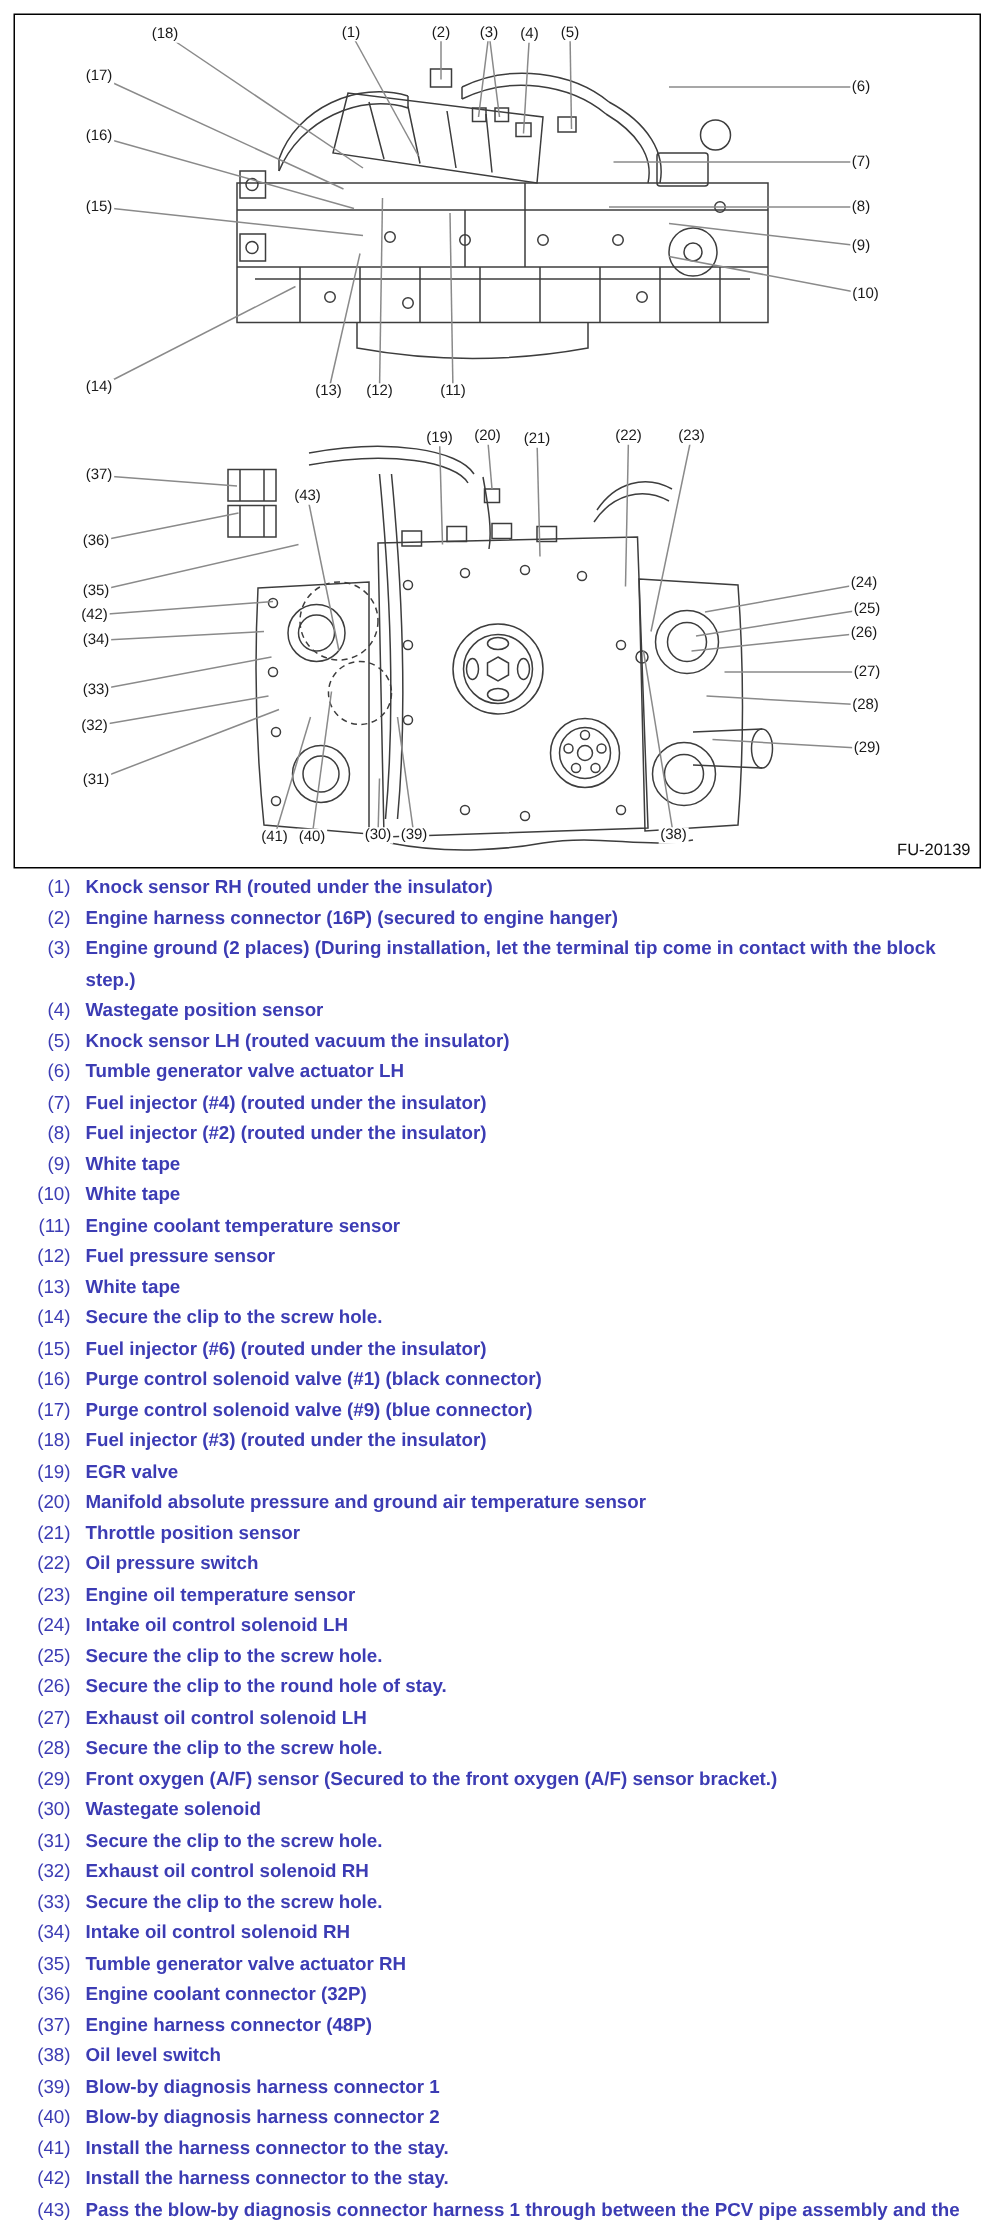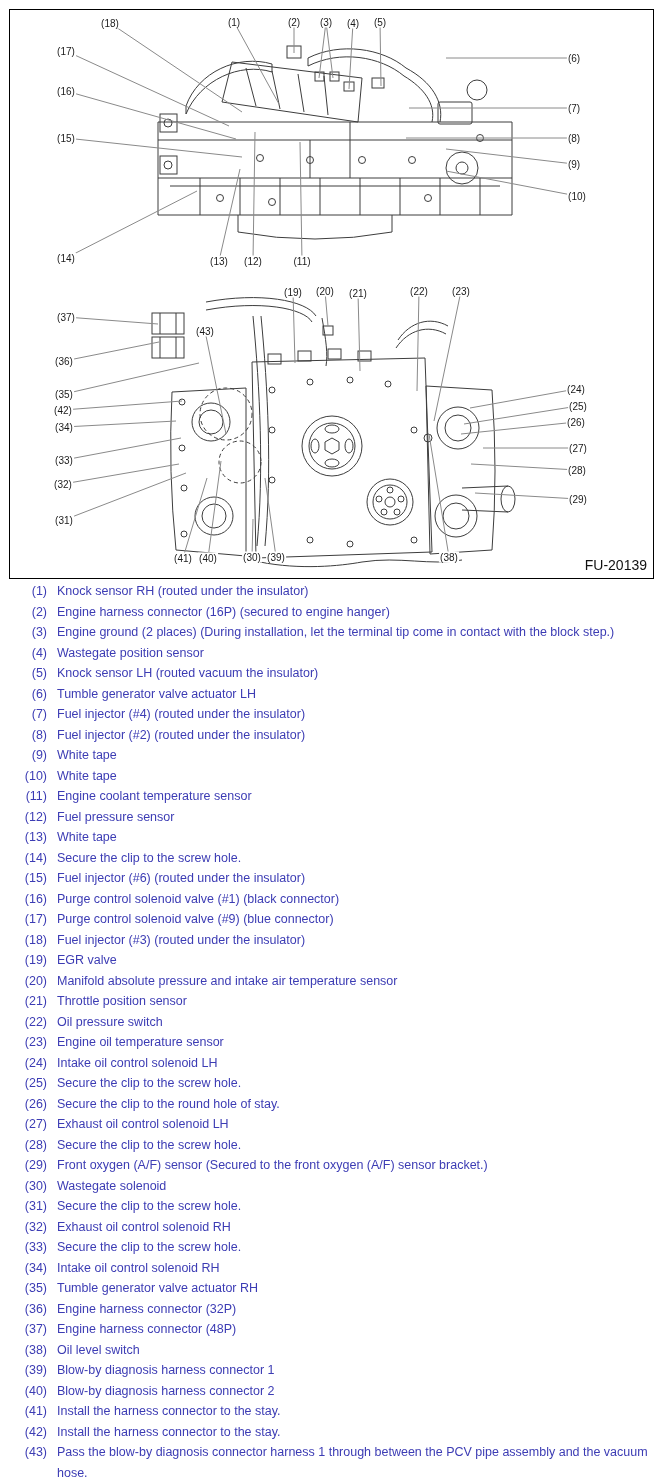--- a/index.html
+++ b/index.html
@@ -5,26 +5,26 @@
   html,body{margin:0;padding:0;background:#ffffff;}
   .page{position:relative;width:661px;height:1484px;background:#fff;
         font-family:"Liberation Sans","DejaVu Sans",sans-serif;overflow:hidden;}
   .figure-box{position:absolute;left:9px;top:9px;width:643px;height:568px;
               border:1px solid #000;background:#fff;}
   .figure-box svg.art{position:absolute;left:0;top:0;z-index:1;}
   .callout-layer{position:absolute;left:0;top:0;width:100%;height:100%;z-index:2;}
   .callout{position:absolute;transform:translate(-50%,-50%);
            font-size:10px;line-height:11px;color:#1a1a1a;background:#ffffff;
            padding:0 1px;white-space:nowrap;}
-  .figure-code{position:absolute;right:6px;bottom:5px;font-size:14px;color:#111;z-index:3;}
+  .figure-code{position:absolute;right:6px;bottom:5px;font-size:11px;color:#111;z-index:3;}
   .legend{position:absolute;left:14px;top:581px;width:641px;}
   .legend-row{display:flex;align-items:flex-start;line-height:20.5px;
               font-size:12.5px;color:#3c3cb4;}
   .legend-num{flex:0 0 33px;text-align:right;white-space:nowrap;}
-  .legend-text{padding-left:10px;flex:1;}
+  .legend-text{padding-left:10px;flex:1;font-weight:bold;}
 </style>
 </head>
 <body>
 
 <div class="page">
 
   <div class="figure-box">
     <svg class="art" width="643" height="568" viewBox="0 0 643 568">
 
       <g stroke="#3d3d3d" fill="none" stroke-width="1">
@@ -321,21 +321,21 @@
       <div class="legend-row">
         <span class="legend-num">(18)</span>
         <span class="legend-text">Fuel injector (#3) (routed under the insulator)</span>
       </div>
       <div class="legend-row">
         <span class="legend-num">(19)</span>
         <span class="legend-text">EGR valve</span>
       </div>
       <div class="legend-row">
         <span class="legend-num">(20)</span>
-        <span class="legend-text">Manifold absolute pressure and intake air temperature sensor</span>
+        <span class="legend-text">Manifold absolute pressure and ground air temperature sensor</span>
       </div>
       <div class="legend-row">
         <span class="legend-num">(21)</span>
         <span class="legend-text">Throttle position sensor</span>
       </div>
       <div class="legend-row">
         <span class="legend-num">(22)</span>
         <span class="legend-text">Oil pressure switch</span>
       </div>
       <div class="legend-row">
@@ -385,21 +385,21 @@
       <div class="legend-row">
         <span class="legend-num">(34)</span>
         <span class="legend-text">Intake oil control solenoid RH</span>
       </div>
       <div class="legend-row">
         <span class="legend-num">(35)</span>
         <span class="legend-text">Tumble generator valve actuator RH</span>
       </div>
       <div class="legend-row">
         <span class="legend-num">(36)</span>
-        <span class="legend-text">Engine harness connector (32P)</span>
+        <span class="legend-text">Engine coolant connector (32P)</span>
       </div>
       <div class="legend-row">
         <span class="legend-num">(37)</span>
         <span class="legend-text">Engine harness connector (48P)</span>
       </div>
       <div class="legend-row">
         <span class="legend-num">(38)</span>
         <span class="legend-text">Oil level switch</span>
       </div>
       <div class="legend-row">

